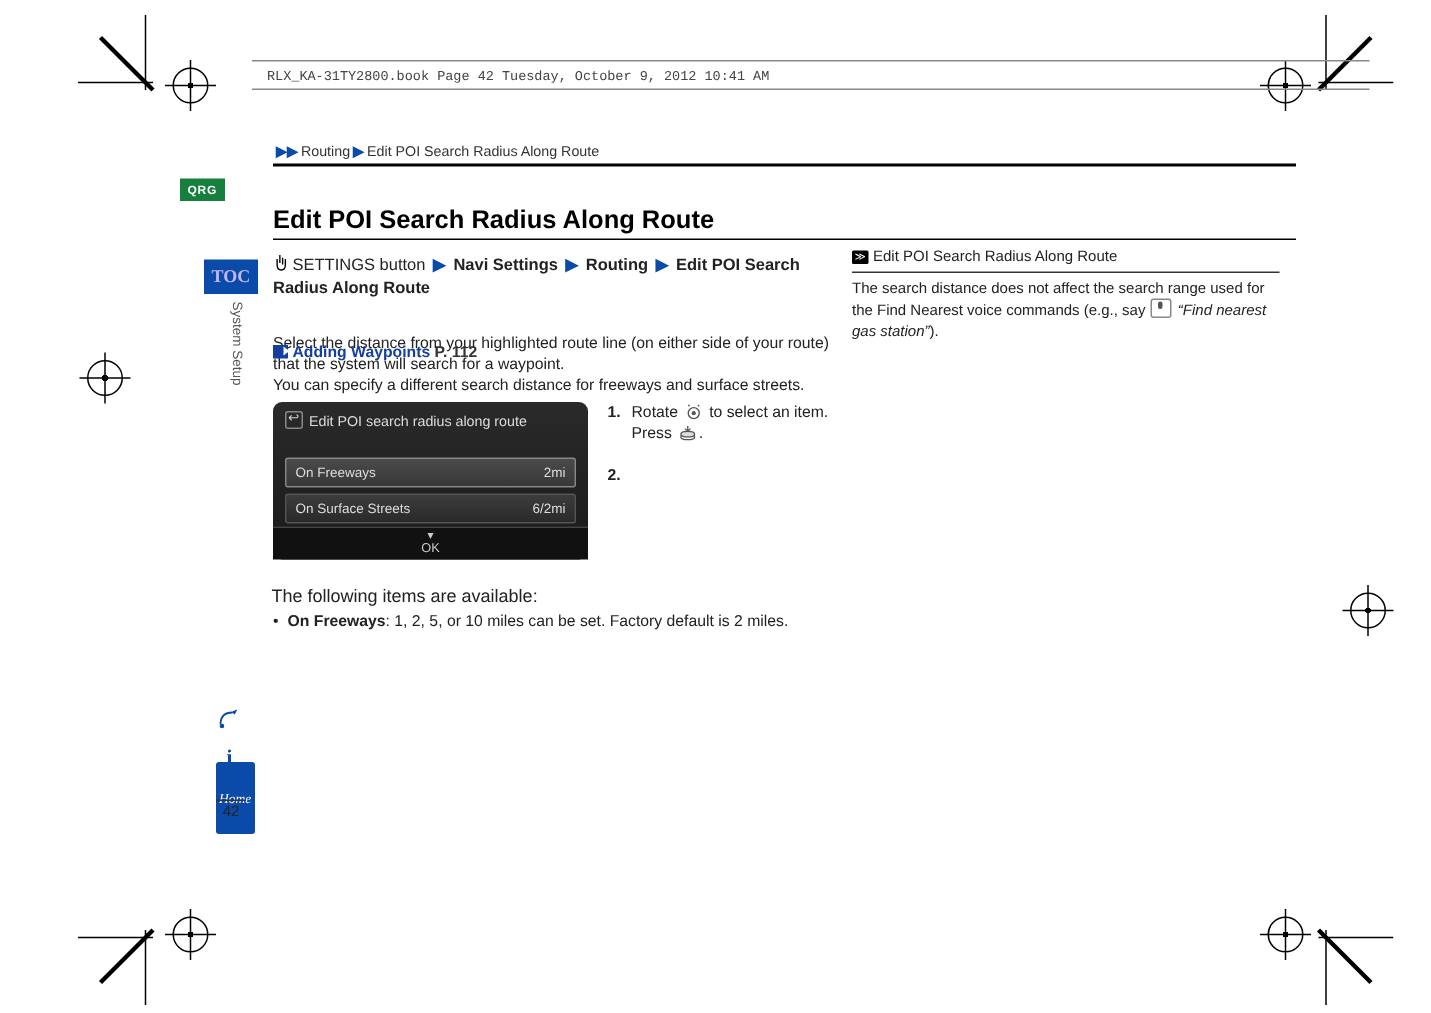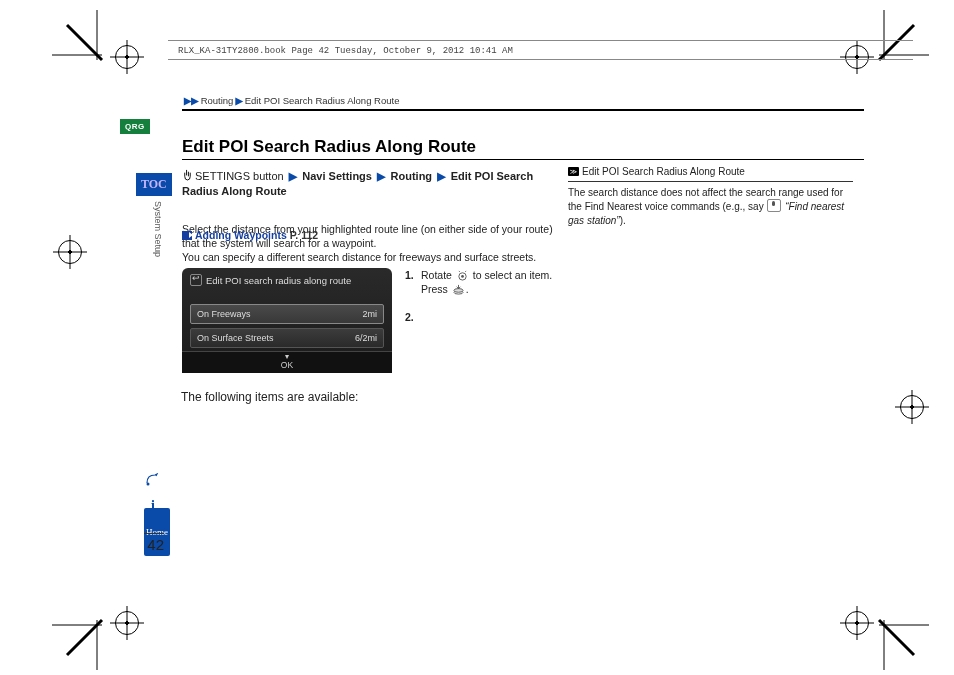--- a/index.html
+++ b/index.html
@@ -330,35 +330,36 @@
     text-align: center;
   }
   .left-icons .ic {
     margin-bottom: 8px;
     font-size: 14px;
     color: #0a4aa8;
   }
   .home-ic {
     background: #0a4aa8;
     color: #fff;
+    font-style: italic;
     font-family: cursive;
     font-size: 9px;
     padding: 19px 2px;
     border-radius: 2px;
     white-space: nowrap;
   }
   .page-num {
     position: absolute;
     left: 24px;
     top: 438px;
-    font-size: 15px;
+    font-size: 10px;
     border-top: 1px solid #333;
     padding-top: 2px;
     width: 20px;
-    text-align: right;
+    text-align: center;
   }
 
   .hand-icon {
     display:inline-block;
     width:11px;
     height:12px;
     vertical-align:-2px;
     margin-right:2px;
   }
 </style>
@@ -461,20 +462,23 @@
             </svg></span><span>.</span>
       </span>
     </div>
     <div class="step">
       <span class="num">2.</span>
     </div>
   </div>
 
   <div class="following">The following items are available:</div>
 
+  <div class="bullet-row b1">
+    <span class="bull">•</span><span class="bold">On Freeways</span><span>: 1, 2, 5, or 10 miles can be set. Factory default is 2 miles.</span>
+  </div>
 
   <div class="right-col">
     <div class="rc-head">
       <span class="rc-icon">≫</span><span>Edit POI Search Radius Along Route</span>
     </div>
     <div>
       <span>The search distance does not affect the search range used for the Find Nearest voice commands (e.g., say </span><span class="mic-icon"></span>
       <i>“Find nearest gas station”</i><span>).</span>
     </div>
   </div>

